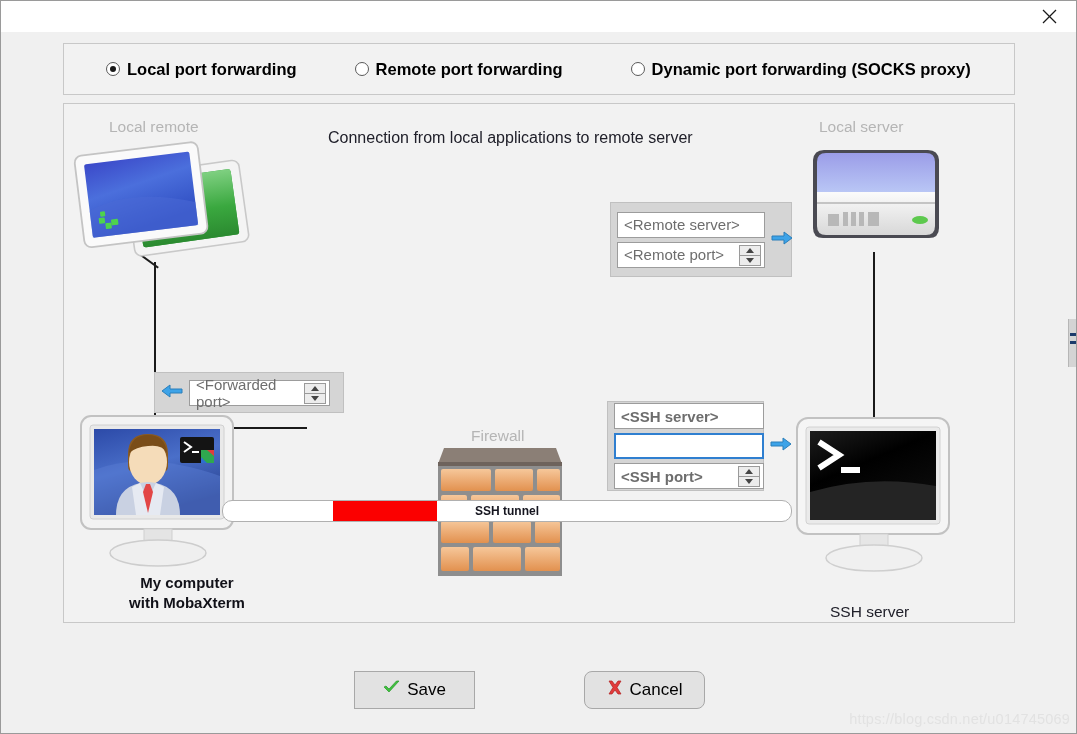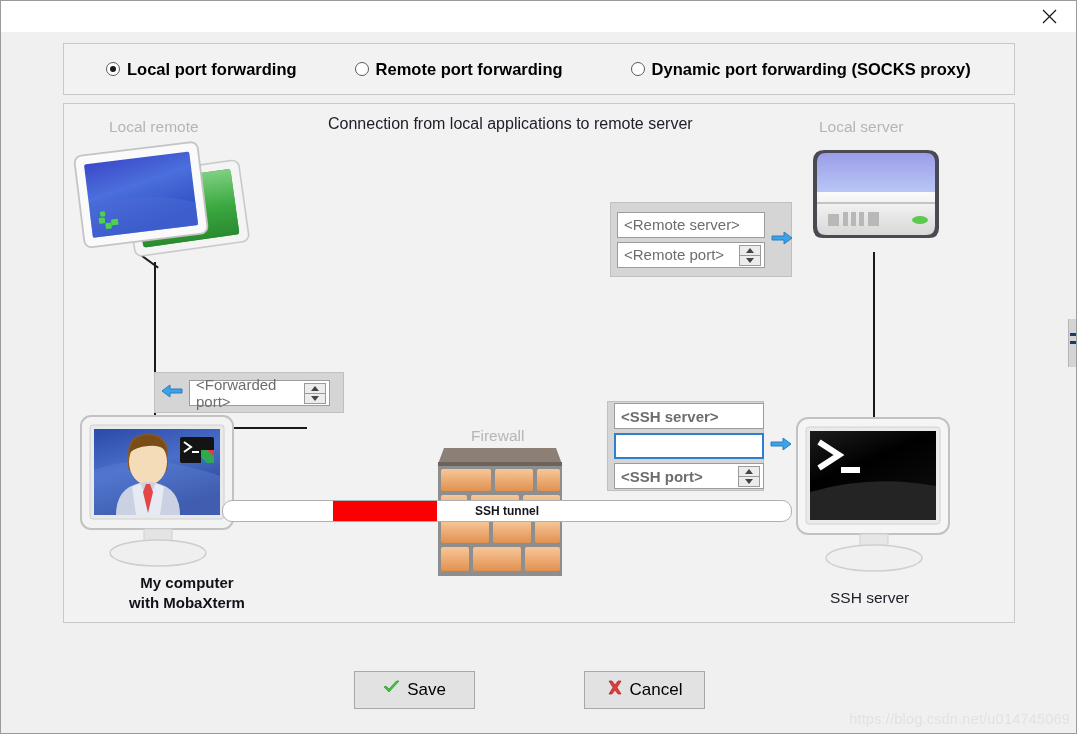--- a/index.html
+++ b/index.html
@@ -63,21 +63,21 @@
     overflow:hidden;
   }
   #diagram-inner { position:absolute; left:0; top:0; right:0; bottom:0; }
 
   .dim-label {
     position:absolute; color:#b5b5b5; font-size:15.5px;
     white-space:nowrap; user-select:none;
   }
   .dark-label {
     position:absolute; color:#20202a; font-size:15.5px;
-    white-space:nowrap; user-select:none;
+    white-space:nowrap; user-select:none;margin-top:14px;
   }
   .bold-label {
     position:absolute; color:#111118; font-size:15px; font-weight:bold;
     text-align:center; line-height:1.35; white-space:nowrap; user-select:none;
   }
 
   
   .wire { position:absolute; background:#1a1a1a; }
 
   
@@ -142,21 +142,21 @@
   .btn {
     position:absolute; top:38px;
     height:38px;
     background:#e2e2e2;
     border:1px solid #a8a8a8;
     display:flex; align-items:center; justify-content:center; gap:7px;
     font-size:17px; color:#000;
     cursor:pointer; user-select:none;
   }
   #save-button { left:353px; width:121px; }
-  #cancel-button { left:583px; width:121px; }
+  #cancel-button { left:583px; width:121px;border-radius:8px; }
 
   #watermark {
     position:absolute; right:6px; bottom:6px;
     color:#e2e2e2; font-size:14.5px; user-select:none;
     letter-spacing:0.2px;
   }
 
   
   #edge-artifact {
     position:absolute; right:0px; top:318px; width:8px; height:48px;

